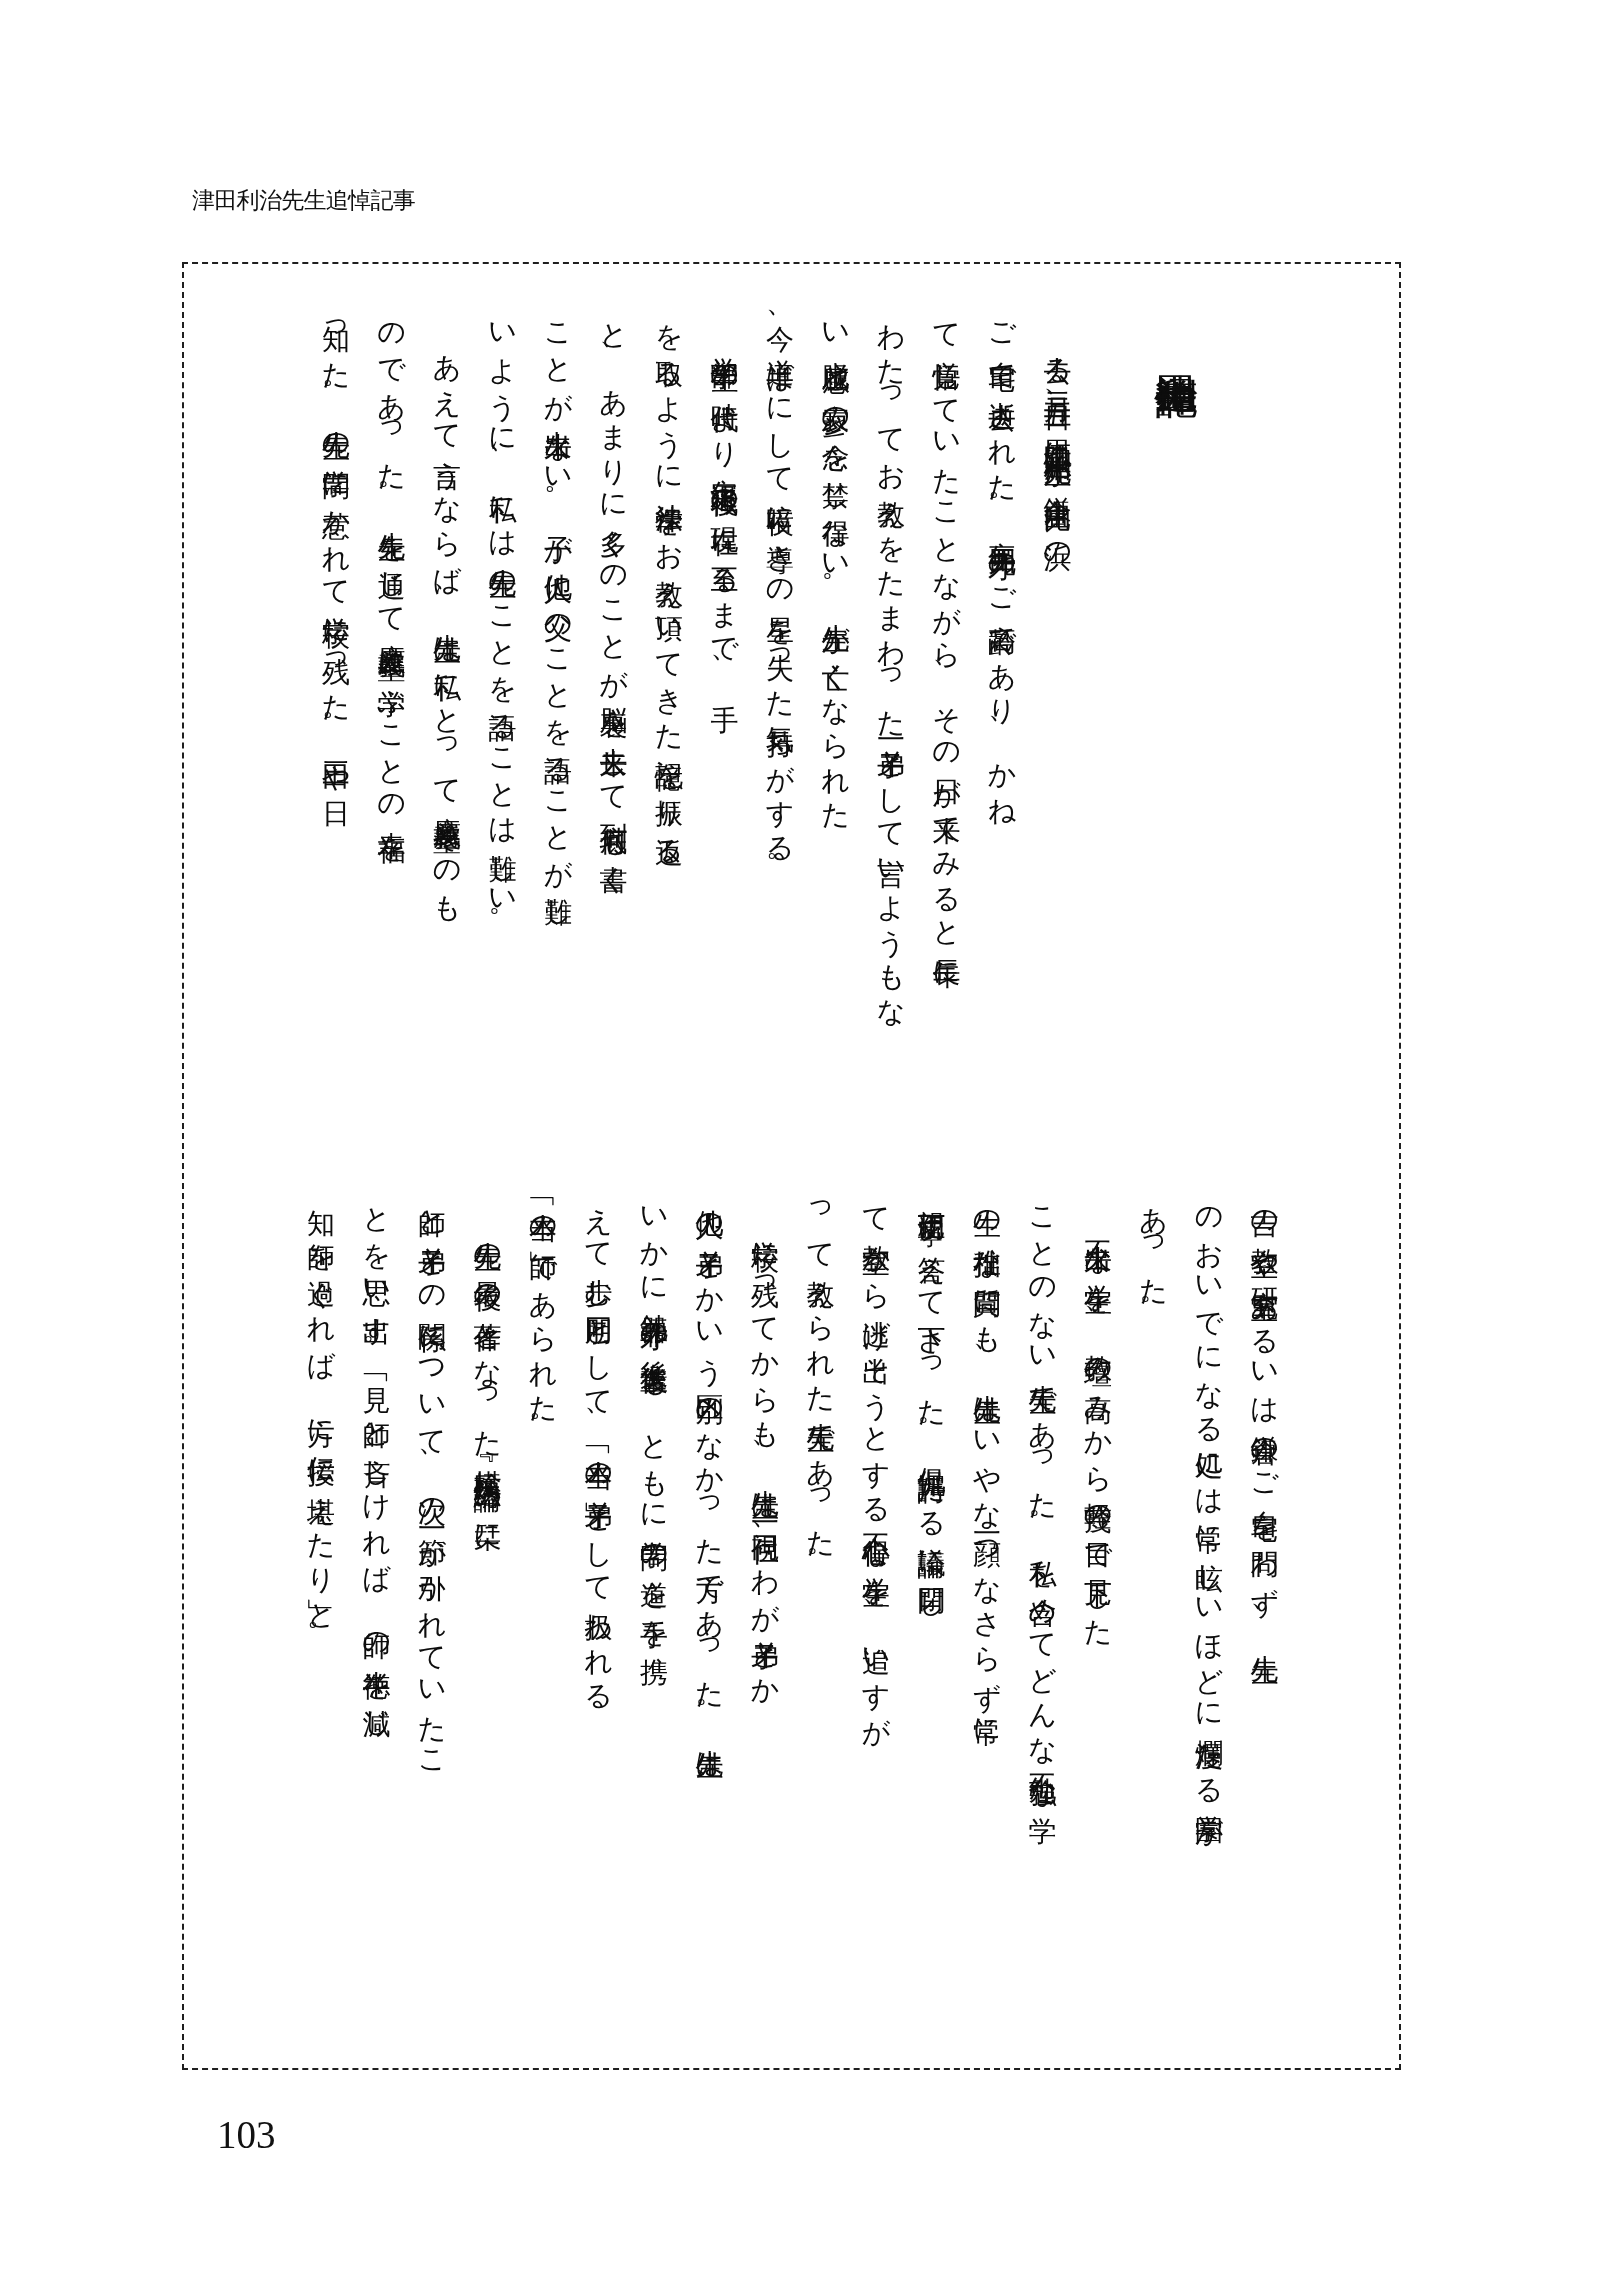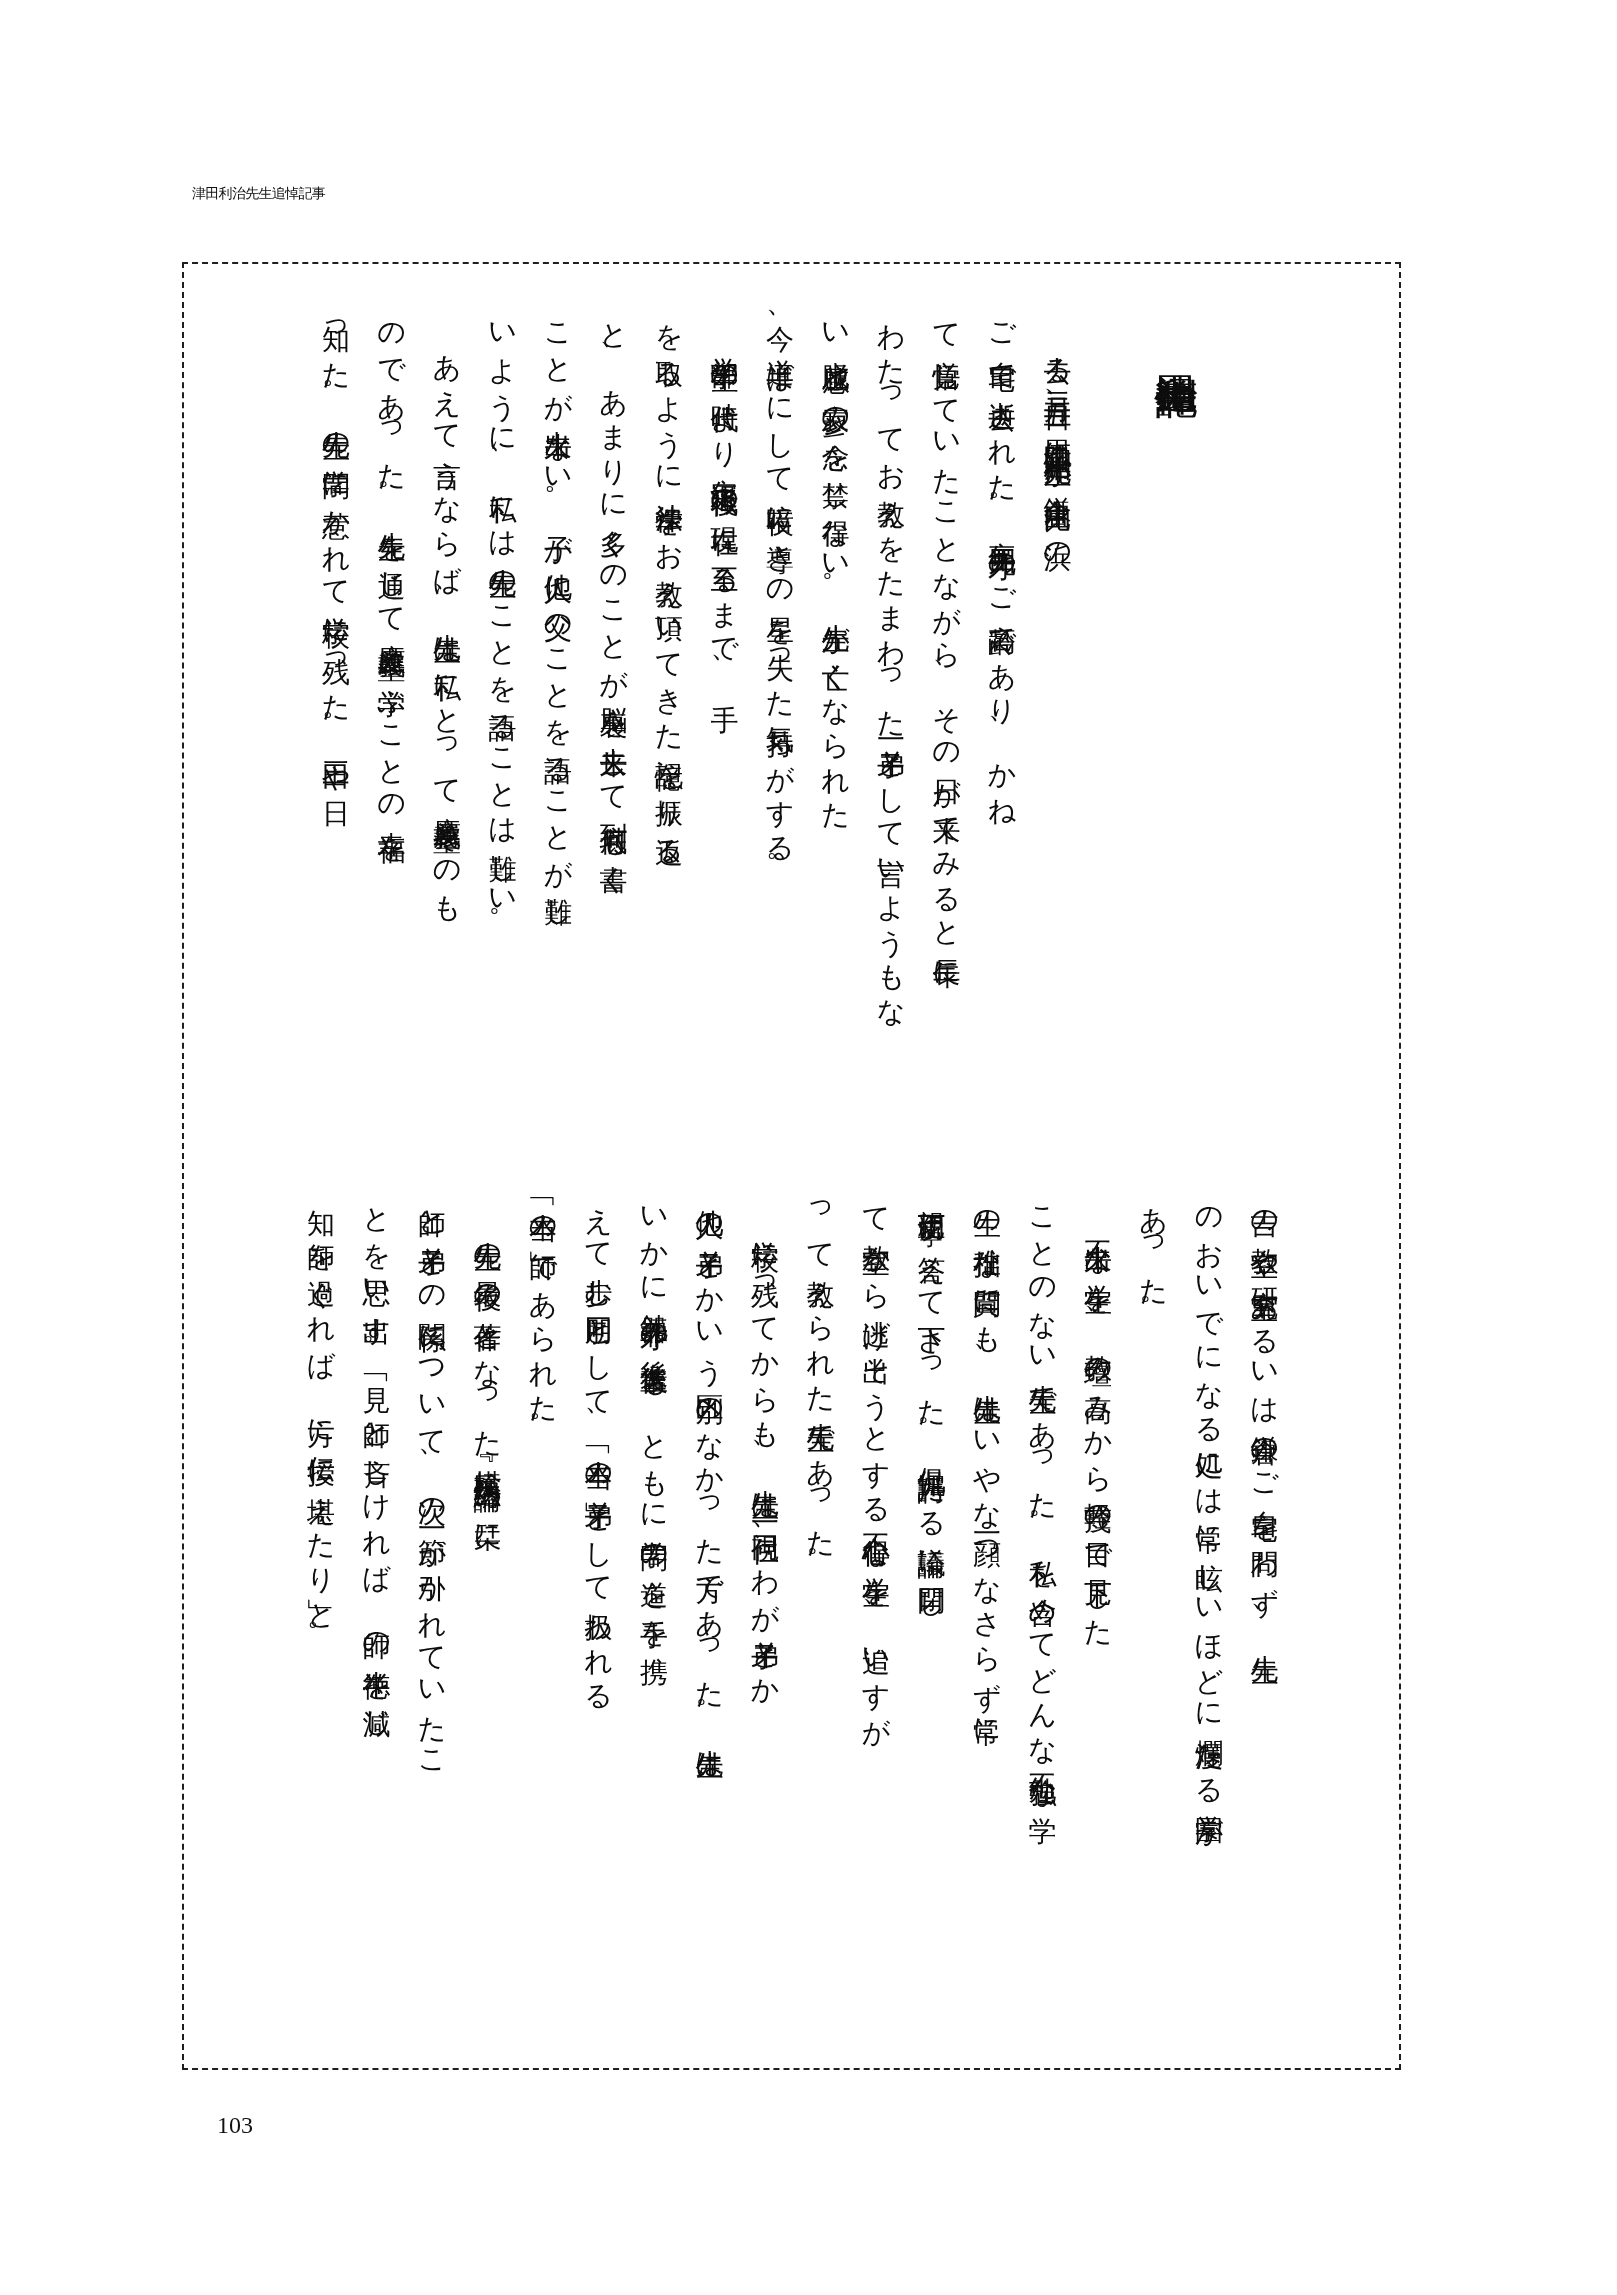--- a/index.html
+++ b/index.html
@@ -4,21 +4,21 @@
 <style>
   html,body{margin:0;padding:0;}
   body{
     width:1617px;height:2295px;position:relative;
     background:#ffffff;color:#111111;
     font-family:"Liberation Serif","DejaVu Serif",serif;
   }
   .page{position:absolute;inset:0;background:#ffffff;}
   .running-header{
     position:absolute;left:192px;top:185px;
-    font-size:14px;letter-spacing:-0.7px;white-space:nowrap;color:#111;
+    font-size:23px;letter-spacing:-0.7px;white-space:nowrap;color:#111;
   }
   .dashed-box{
     position:absolute;left:182px;top:262px;width:1219px;height:1808px;
     border:2.1px dashed #1f1f1f;box-sizing:border-box;background:transparent;
   }
   .article-title{
     position:absolute;left:1147px;top:349px;width:60px;
     writing-mode:vertical-rl;text-orientation:mixed;
     font-size:32px;letter-spacing:1.4px;line-height:60px;
     transform:scaleX(1.32);transform-origin:center top;
@@ -30,21 +30,21 @@
   }
   .upper-block{left:295px;top:304px;width:777px;height:823px;}
   .lower-block{left:304px;top:1188px;width:975px;height:836px;}
   .vcol{
     writing-mode:vertical-rl;text-orientation:mixed;
     width:30.5px;line-height:30.5px;font-size:28px;letter-spacing:2.8px;
     white-space:nowrap;flex:0 0 30.5px;color:#0d0d0d;
   }
   .page-number{
     position:absolute;left:217px;top:2112px;
-    font-size:24px;color:#111;font-family:"Liberation Serif","DejaVu Serif",serif;
+    font-size:39px;color:#111;font-family:"Liberation Serif","DejaVu Serif",serif;
   }
 </style>
 </head>
 <body>
 
 <div class="page">
 
   <div class="running-header">津田利治先生追悼記事</div>
 
   <div class="dashed-box"></div>

